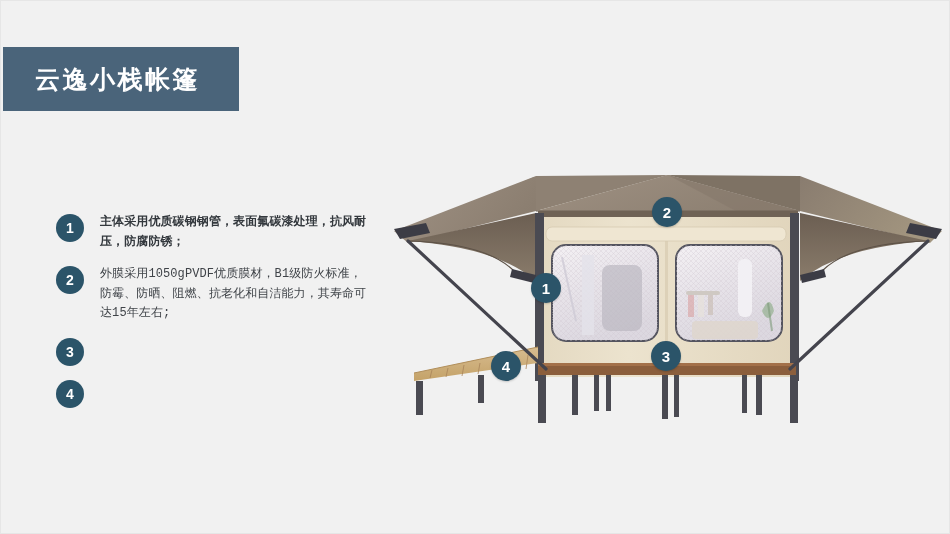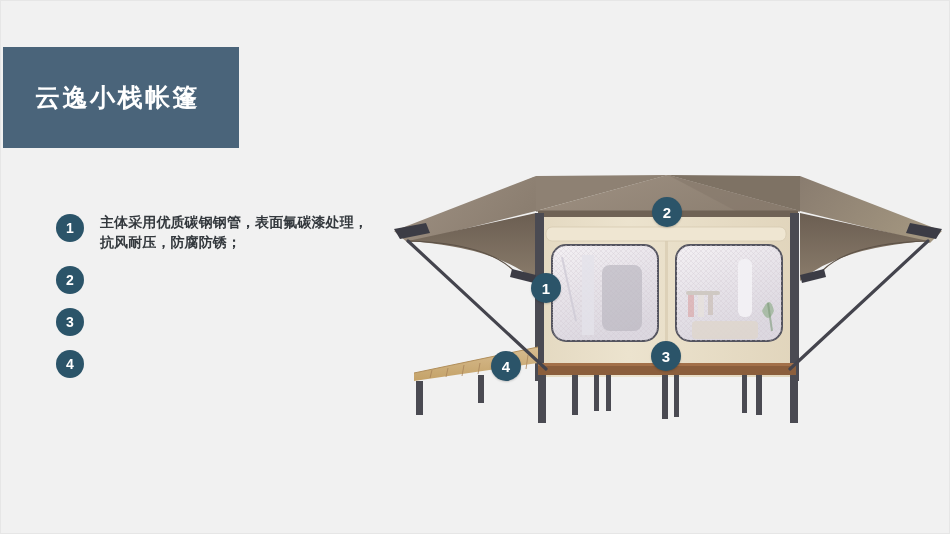--- a/index.html
+++ b/index.html
@@ -14,21 +14,21 @@
     width: 950px; height: 534px;
     background: #f1f1f1;
     border: 1px solid #e6e6e6;
     overflow: hidden;
   }
 
   
   #title-banner {
     position: absolute;
     left: 2px; top: 46px;
-    width: 236px; height: 101px;
+    width: 236px; height: 64px;
     background: #4a647a;
     display: flex;
     align-items: center;
     padding-left: 32px;
   }
   #title-banner .title-text {
     color: #ffffff;
     font-size: 25px;
     font-weight: bold;
     letter-spacing: 2.5px;
@@ -55,24 +55,25 @@
     font-size: 14px;
     font-weight: bold;
     display: flex;
     align-items: center;
     justify-content: center;
     margin-right: 16px;
     margin-top: 1px;
   }
   .feature-text {
     color: #3f4348;
-    font-size: 14px;
+    font-size: 12px;
     line-height: 19.5px;
     letter-spacing: 0.1px;
     font-weight: bold;
+    font-family: Liberation Mono, monospace;
   }
   .feature-item .feature-text { font-weight: normal; }
   .feature-item:first-child .feature-text { font-weight: bold; color: #33383d; }
 
   
   #tent-illustration {
     position: absolute;
     left: 385px; top: 170px;
     width: 565px; height: 270px;
   }
@@ -108,20 +109,21 @@
 
   <div id="feature-list">
 
     <div class="feature-item">
       <div class="feature-badge">1</div>
       <div class="feature-text">主体采用优质碳钢钢管，表面氟碳漆处理，抗风耐压，防腐防锈；</div>
     </div>
 
     <div class="feature-item">
       <div class="feature-badge">2</div>
+      <div class="feature-text">外膜采用1050gPVDF优质膜材，B1级防火标准，防霉、防晒、阻燃、抗老化和自洁能力，其寿命可达15年左右;</div>
     </div>
 
     <div class="feature-item">
       <div class="feature-badge">3</div>
     </div>
 
     <div class="feature-item">
       <div class="feature-badge">4</div>
     </div>
 

